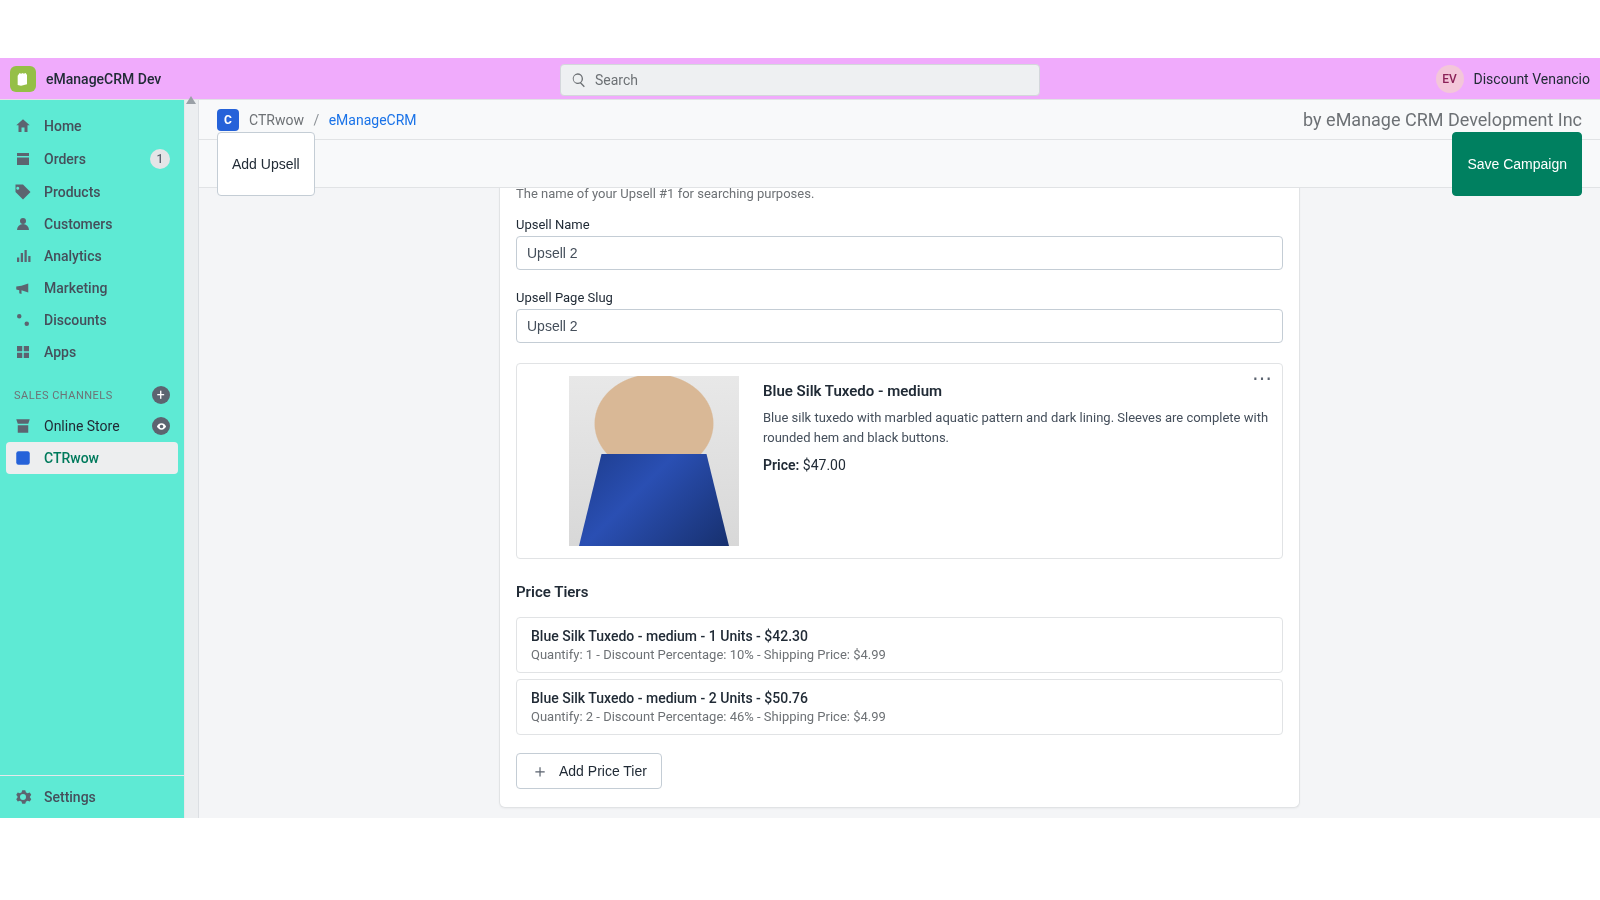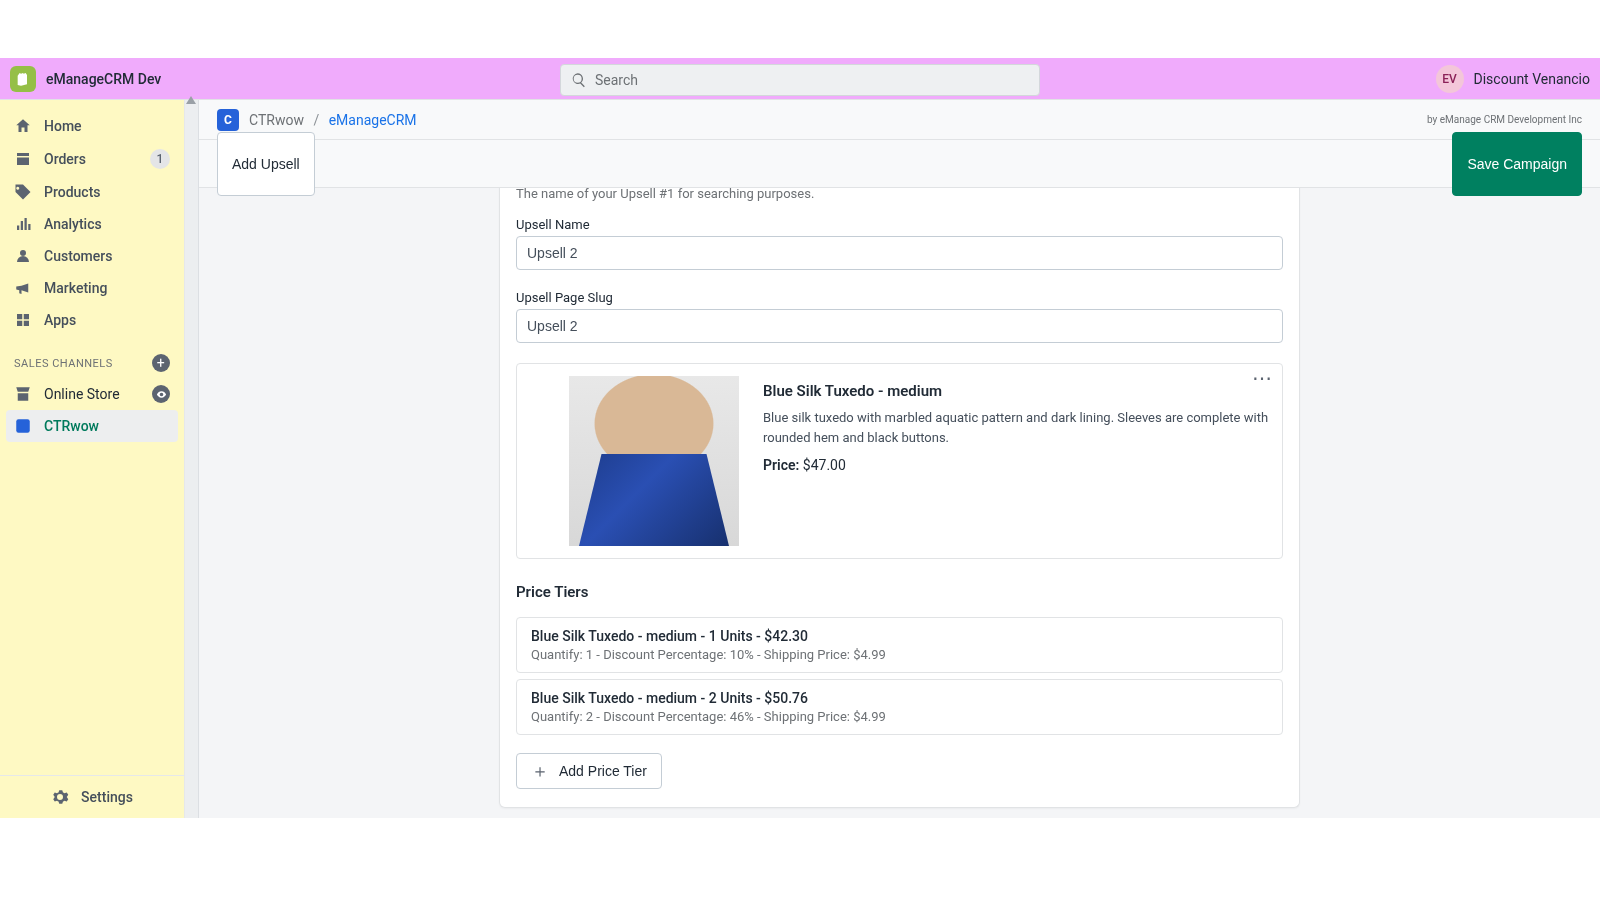--- a/index.html
+++ b/index.html
@@ -65,21 +65,21 @@
     color:#8a2157;
     display:flex; align-items:center; justify-content:center;
     font-size:12px; font-weight:500;margin-left:15px;
   }
 
   
   .sidebar {
     position:absolute;
     top:100px; left:0; bottom:82px;
     width:185px;
-    background:#fef9c3;
+    background:#5eead4;
     border-right:1px solid #e6e8ea;
     padding-top:10px;
     display:flex; flex-direction:column;
   }
   .sbdivider {
     position:absolute;
     top:100px; left:185px; bottom:82px;
     width:14px;
     background:#eceef0;
     border-right:1px solid #dcdfe3;
@@ -149,21 +149,20 @@
     display:flex; align-items:center; justify-content:center;
   }
   .sub-item .eye svg { width:11px; height:11px; fill:#fff; }
   .settings-row {
     margin-top:auto;
     border-top:1px solid #e6e8ea;
     padding:12px 14px;
     display:flex; align-items:center; gap:12px;
     color:#454f5b; font-weight:500;
     cursor:pointer;
-    justify-content:center;
   }
   .settings-row .ic { width:18px; height:18px; fill:#5c6470; }
 
   
   .main {
     position:absolute;
     top:100px; left:199px; right:0; bottom:82px;
     background:#f4f5f7;
     overflow:hidden;
   }
@@ -177,21 +176,21 @@
   .app-logo {
     width:22px; height:22px; border-radius:4px;
     background:#2562d9;
     display:flex; align-items:center; justify-content:center;
     color:#fff; font-weight:700; font-size:12px;
     margin-right:10px;
   }
   .crumb { color:#6d7175; }
   .crumb .sep { margin:0 6px; color:#8c9196; }
   .crumb .curr { color:#1a73e8; }
-  .byline { margin-left:auto; color:#6d7175; font-size:10px; }
+  .byline { margin-left:auto; color:#6d7175; font-size:18px; }
 
   .toolbar {
     height:48px;
     display:flex; align-items:center;
     padding:0 18px;
     border-bottom:1px solid #e1e3e5;
     background:#f8f9fa;
   }
   .btn {
     border:1px solid #c4cdd5;
@@ -333,35 +332,41 @@
     <span class="badge">1</span>
   </div>
   <div class="nav-item">
     <svg class="ic" viewBox="0 0 24 24">
         <path d="M12 2l10 10-10 10L2 12V2zM7 7a2 2 0 100 .01z"></path>
       </svg>
     <span>Products</span>
   </div>
   <div class="nav-item">
     <svg class="ic" viewBox="0 0 24 24">
+        <path d="M12 12a4 4 0 100-8 4 4 0 000 8zm-8 8a8 8 0 0116 0z"></path>
+      </svg>
+    <span>Customers</span>
+  </div>
+  <div class="nav-item">
+    <svg class="ic" viewBox="0 0 24 24">
         <path d="M4 14h3v6H4zm5-6h3v12H9zm5-4h3v16h-3zm5 8h3v8h-3z"></path>
       </svg>
     <span>Analytics</span>
   </div>
   <div class="nav-item">
     <svg class="ic" viewBox="0 0 24 24">
-        <path d="M12 12a4 4 0 100-8 4 4 0 000 8zm-8 8a8 8 0 0116 0z"></path>
-      </svg>
-    <span>Customers</span>
-  </div>
-  <div class="nav-item">
-    <svg class="ic" viewBox="0 0 24 24">
         <path d="M3 10v4l4 1v4l3 1v-5l9 3V6l-9 3z"></path>
       </svg>
     <span>Marketing</span>
+  </div>
+  <div class="nav-item">
+    <svg class="ic" viewBox="0 0 24 24">
+        <path d="M7 4a3 3 0 110 6 3 3 0 010-6zm10 10a3 3 0 110 6 3 3 0 010-6zM19 4L5 20"></path>
+      </svg>
+    <span>Discounts</span>
   </div>
   <div class="nav-item">
     <svg class="ic" viewBox="0 0 24 24">
         <path d="M4 4h7v7H4zm9 0h7v7h-7zM4 13h7v7H4zm9 0h7v7h-7z"></path>
       </svg>
     <span>Apps</span>
   </div>
 
   <div class="nav-section">
     <span>SALES CHANNELS</span>

